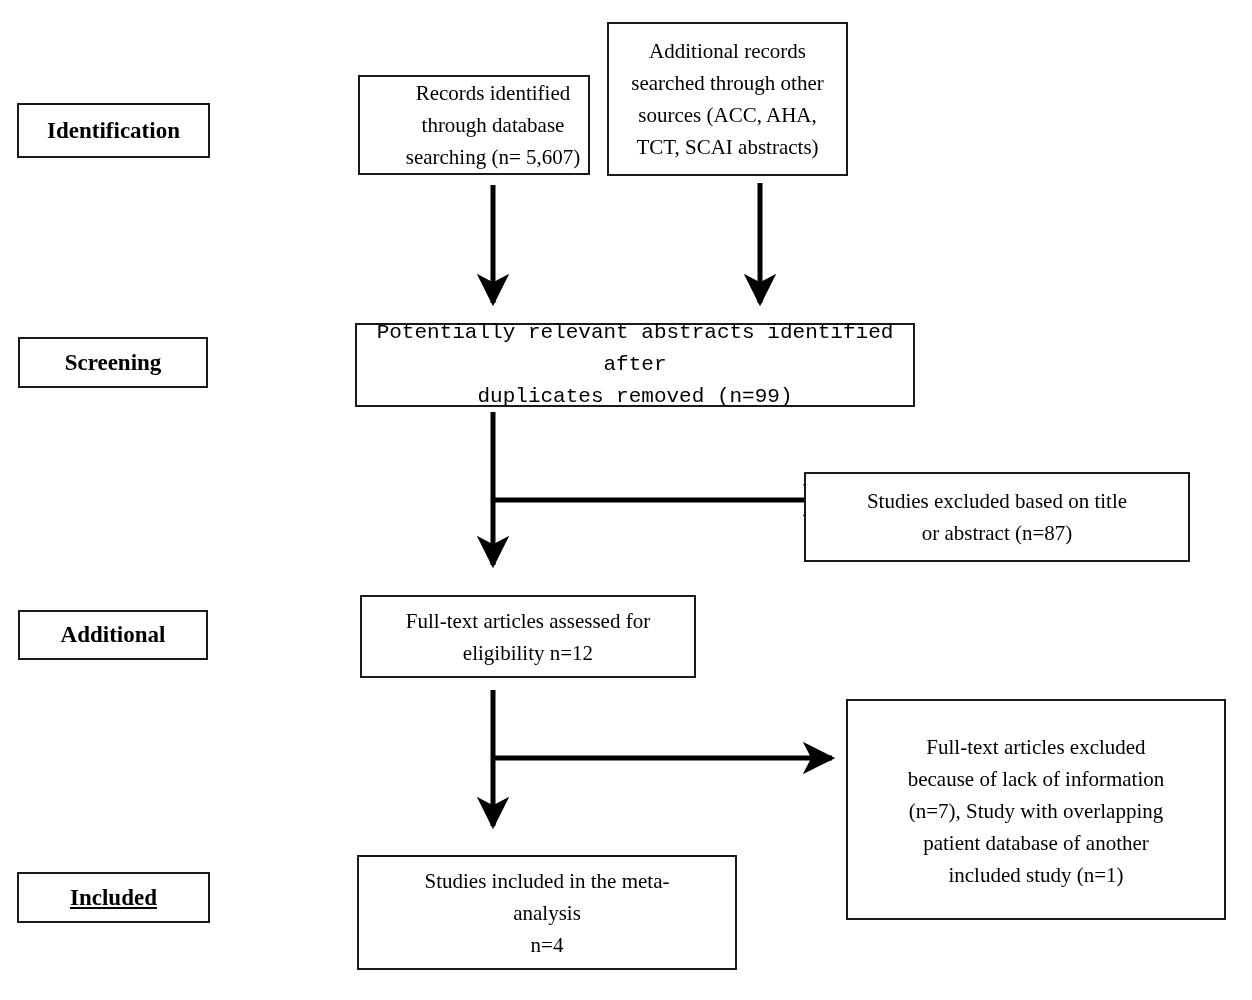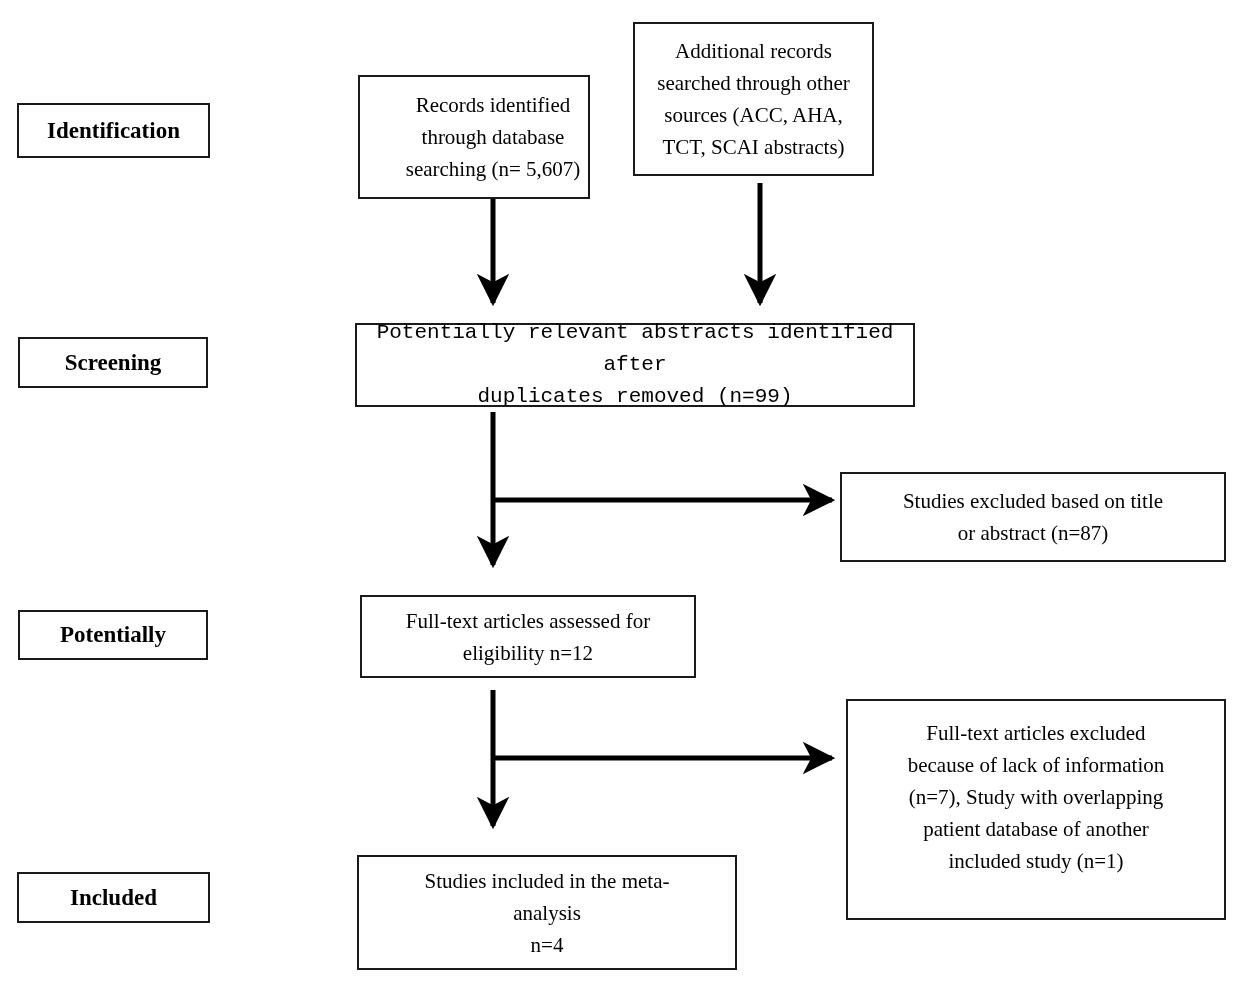--- a/index.html
+++ b/index.html
@@ -28,29 +28,29 @@
   }
   .stage {
     font-weight: bold;
     font-size: 23px;
     border-width: 2.5px;
   }
   
   .pos-stage-identification { left: 17px;  top: 103px; width: 193px; height: 55px; }
   .pos-stage-screening      { left: 18px;  top: 337px; width: 190px; height: 51px; }
   .pos-stage-eligibility    { left: 18px;  top: 610px; width: 190px; height: 50px; }
-  .pos-stage-included       { left: 17px;  top: 872px; width: 193px; height: 51px; }
+  .pos-stage-included       { left: 17px;  top: 872px; width: 193px; height: 51px; text-decoration: underline; }
   
-  .pos-records              { left: 358px; top: 75px;  width: 232px; height: 124px; padding-left: 38px; }
-  .pos-additional           { left: 607px; top: 22px;  width: 241px; height: 154px; margin-left: 26px; }
+  .pos-records              { left: 358px; top: 75px;  width: 232px; height: 100px; padding-left: 38px; }
+  .pos-additional           { left: 607px; top: 22px;  width: 241px; height: 154px; }
   .pos-duplicates           { left: 355px; top: 323px; width: 560px; height: 84px; font-family: Liberation Mono, monospace; }
-  .pos-excluded-title       { left: 840px; top: 472px; width: 386px; height: 90px; }
+  .pos-excluded-title       { left: 804px; top: 472px; width: 386px; height: 90px; }
   .pos-fulltext             { left: 360px; top: 595px; width: 336px; height: 83px; }
   .pos-fulltext-excluded    { left: 846px; top: 699px; width: 380px; height: 221px;
-                              align-items: flex-start; padding-top: 16px; }
+                              align-items: flex-start; padding-top: 30px; }
   .pos-included-studies     { left: 357px; top: 855px; width: 380px; height: 115px; }
 </style>
 </head>
 <body>
 
 <div id="canvas">
 
   <svg id="arrows" width="1252" height="1000" viewBox="0 0 1252 1000" xmlns="http://www.w3.org/2000/svg" aria-hidden="true">
     <defs>
       <marker id="arrowhead" viewBox="0 0 10 10" refX="9" refY="5" markerWidth="6.5" markerHeight="6.5" orient="auto" markerUnits="strokeWidth">
@@ -62,21 +62,21 @@
     <line x1="493" y1="412" x2="493" y2="565" stroke="#000000" stroke-width="5" marker-end="url(#arrowhead)"></line>
     <line x1="495" y1="500" x2="832" y2="500" stroke="#000000" stroke-width="5" marker-end="url(#arrowhead)"></line>
     <line x1="493" y1="690" x2="493" y2="826" stroke="#000000" stroke-width="5" marker-end="url(#arrowhead)"></line>
     <line x1="495" y1="758" x2="832" y2="758" stroke="#000000" stroke-width="5" marker-end="url(#arrowhead)"></line>
   </svg>
 
   <div class="box stage pos-stage-screening">Screening</div>
 
   <div class="box stage pos-stage-identification">Identification</div>
 
-  <div class="box stage pos-stage-eligibility">Potentially</div>
+  <div class="box stage pos-stage-eligibility">Additional</div>
 
   <div class="box stage pos-stage-included">Included</div>
 
   <div class="box pos-records">Records identified
 through database
 searching (n= 5,607)</div>
 
   <div class="box pos-additional">Additional records
 searched through other
 sources (ACC, AHA,

